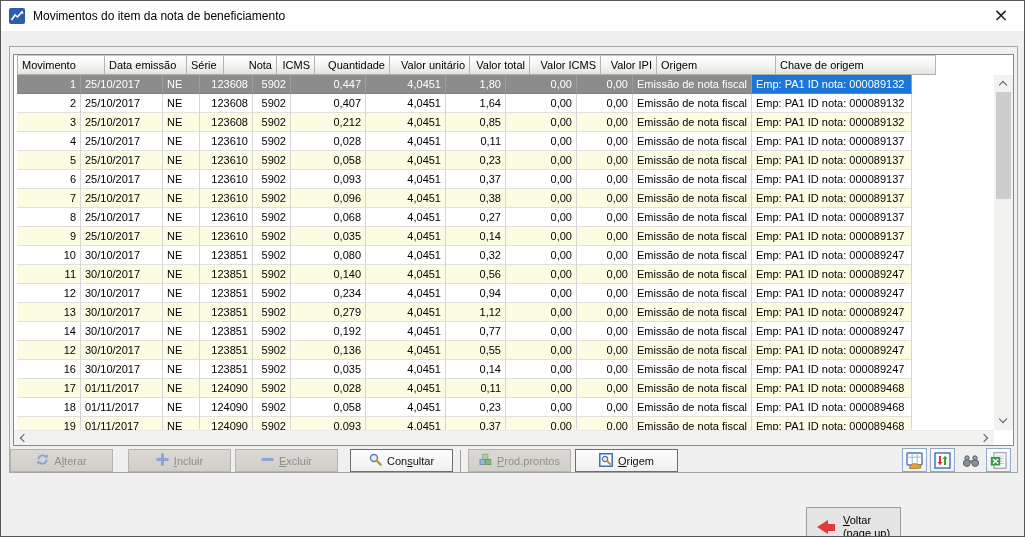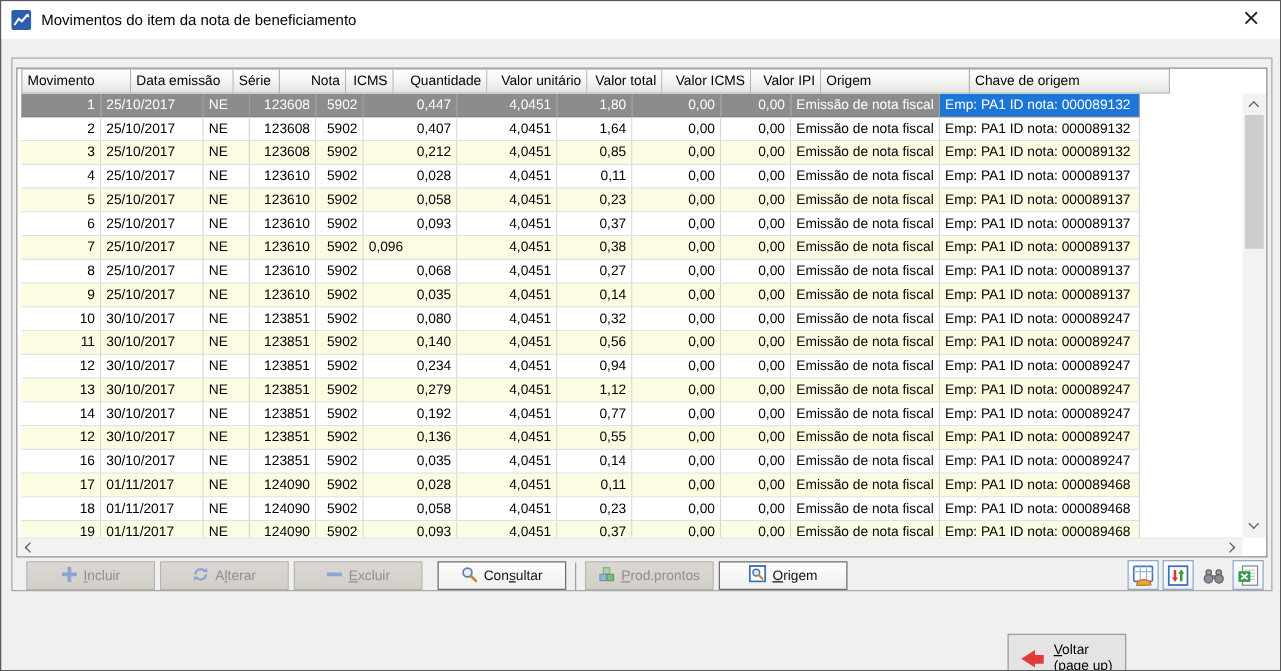--- a/index.html
+++ b/index.html
@@ -191,21 +191,21 @@
             <div class="gcell" style="width: 56px; text-align: right;">0,00</div>
             <div class="gcell" style="width: 119px; text-align: left;">Emissão de nota fiscal</div>
             <div class="gcell" style="width: 160px; text-align: left;">Emp: PA1 ID nota: 000089137</div>
           </div>
           <div class="grow stripe">
             <div class="gcell" style="width: 64px; text-align: right;">7</div>
             <div class="gcell" style="width: 82px; text-align: left;">25/10/2017</div>
             <div class="gcell" style="width: 37px; text-align: left;">NE</div>
             <div class="gcell" style="width: 53px; text-align: right;">123610</div>
             <div class="gcell" style="width: 38px; text-align: right;">5902</div>
-            <div class="gcell" style="width: 75px; text-align: left;">0,096</div>
+            <div class="gcell" style="width: 75px; text-align: right;">0,096</div>
             <div class="gcell" style="width: 80px; text-align: right;">4,0451</div>
             <div class="gcell" style="width: 60px; text-align: right;">0,38</div>
             <div class="gcell" style="width: 71px; text-align: right;">0,00</div>
             <div class="gcell" style="width: 56px; text-align: right;">0,00</div>
             <div class="gcell" style="width: 119px; text-align: left;">Emissão de nota fiscal</div>
             <div class="gcell" style="width: 160px; text-align: left;">Emp: PA1 ID nota: 000089137</div>
           </div>
           <div class="grow">
             <div class="gcell" style="width: 64px; text-align: right;">8</div>
             <div class="gcell" style="width: 82px; text-align: left;">25/10/2017</div>
@@ -381,34 +381,34 @@
         <div class="thumb"></div>
         <span class="chev down"></span>
       </div>
       <div class="hsb">
         <span class="chev left"></span>
         <span class="chev right"></span>
       </div>
     </div>
 
     <div class="toolbar" id="toolbar-buttons">
-        <button class="tbtn disabled first">
-          <span><svg width="13" height="13" viewBox="0 0 13 13">
-              <path d="M5 .5h3V5h4.5v3H8v4.5H5V8H.5V5H5z" fill="#8ba3d8"></path>
-            </svg></span>
-          <span class="tlabel"><u>I</u>ncluir</span>
-        </button>
         <button class="tbtn disabled">
           <span><svg width="13" height="13" viewBox="0 0 14 14">
               <path d="M2.5 7a4.5 4.5 0 0 1 8-2.8" fill="none" stroke="#8ba3d8" stroke-width="2"></path>
               <path d="M12.6 1.2l.3 4-4-.4z" fill="#8ba3d8"></path>
               <path d="M11.5 7a4.5 4.5 0 0 1-8 2.8" fill="none" stroke="#8ba3d8" stroke-width="2"></path>
               <path d="M1.4 12.8l-.3-4 4 .4z" fill="#8ba3d8"></path>
             </svg></span>
           <span class="tlabel">A<u>l</u>terar</span>
+        </button>
+        <button class="tbtn disabled first">
+          <span><svg width="13" height="13" viewBox="0 0 13 13">
+              <path d="M5 .5h3V5h4.5v3H8v4.5H5V8H.5V5H5z" fill="#8ba3d8"></path>
+            </svg></span>
+          <span class="tlabel"><u>I</u>ncluir</span>
         </button>
         <button class="tbtn disabled">
           <span><svg width="13" height="13" viewBox="0 0 13 13">
               <rect x=".5" y="5" width="12" height="3" fill="#8ba3d8"></rect>
             </svg></span>
           <span class="tlabel"><u>E</u>xcluir</span>
         </button>
         <button class="tbtn enabled gapleft">
           <span><svg width="13" height="13" viewBox="0 0 13 13">
               <circle cx="5" cy="5" r="3.5" fill="#e8f0fa" stroke="#5b7fae" stroke-width="1.4"></circle>

